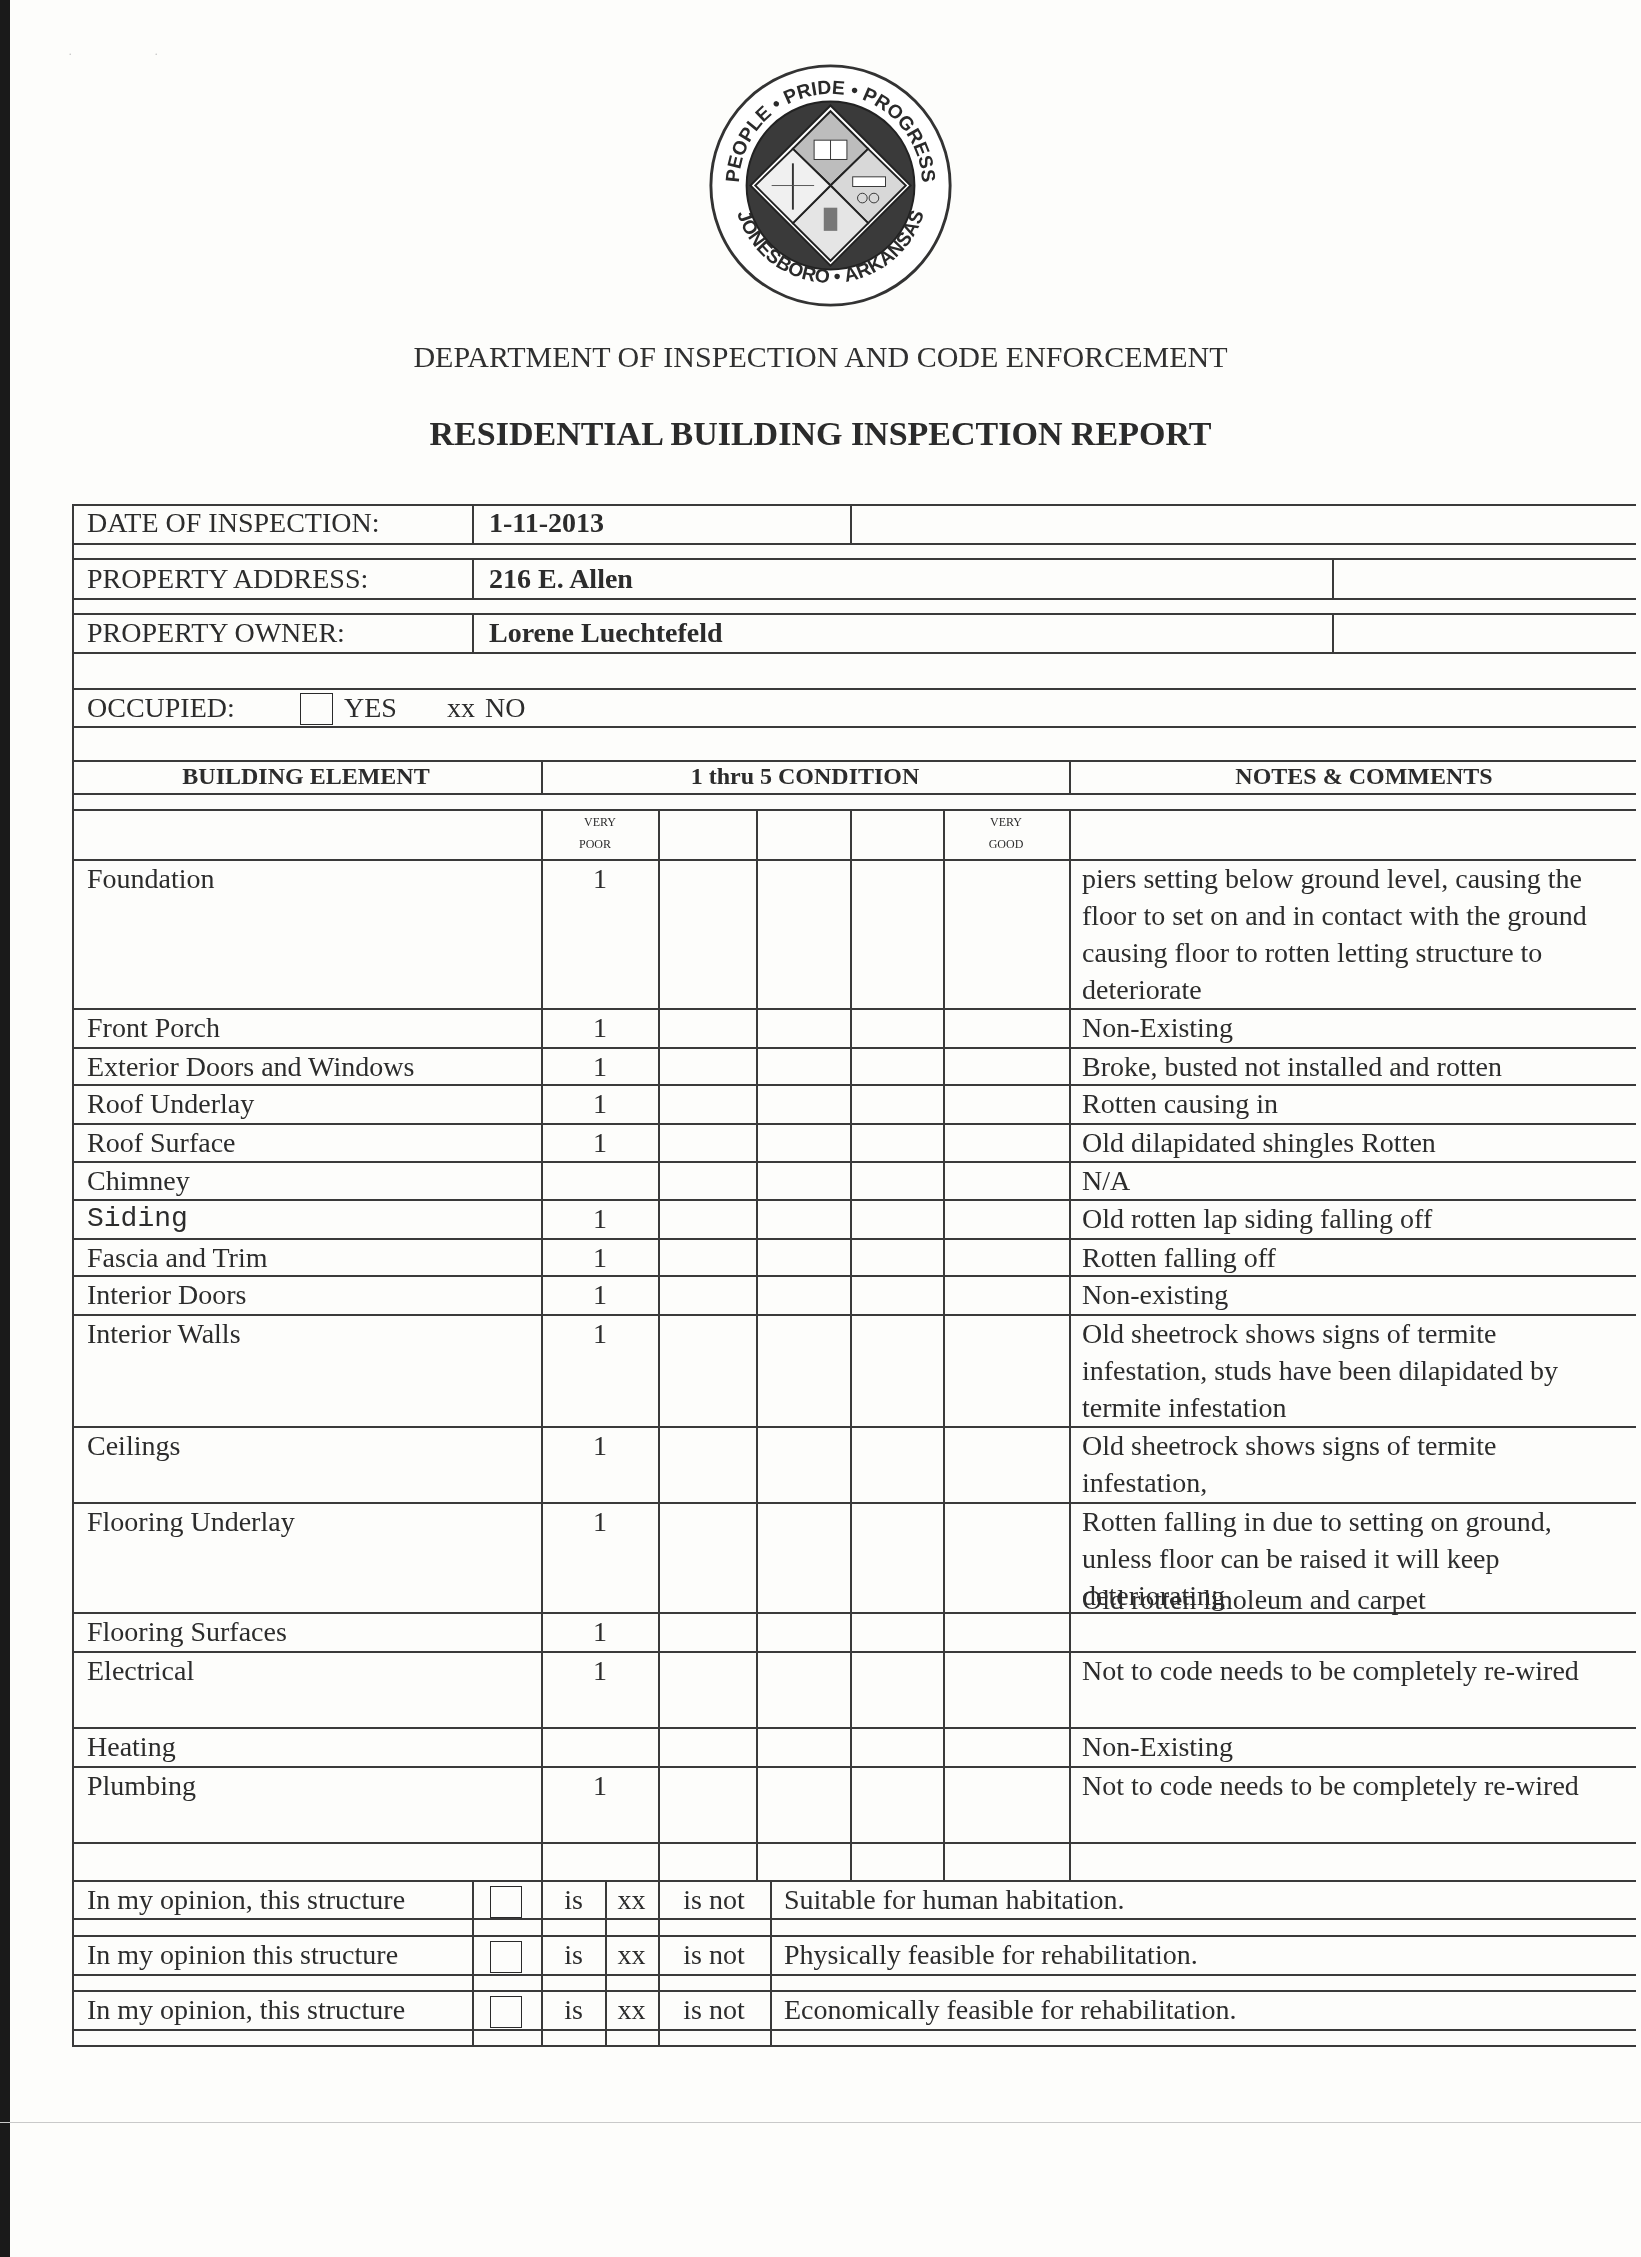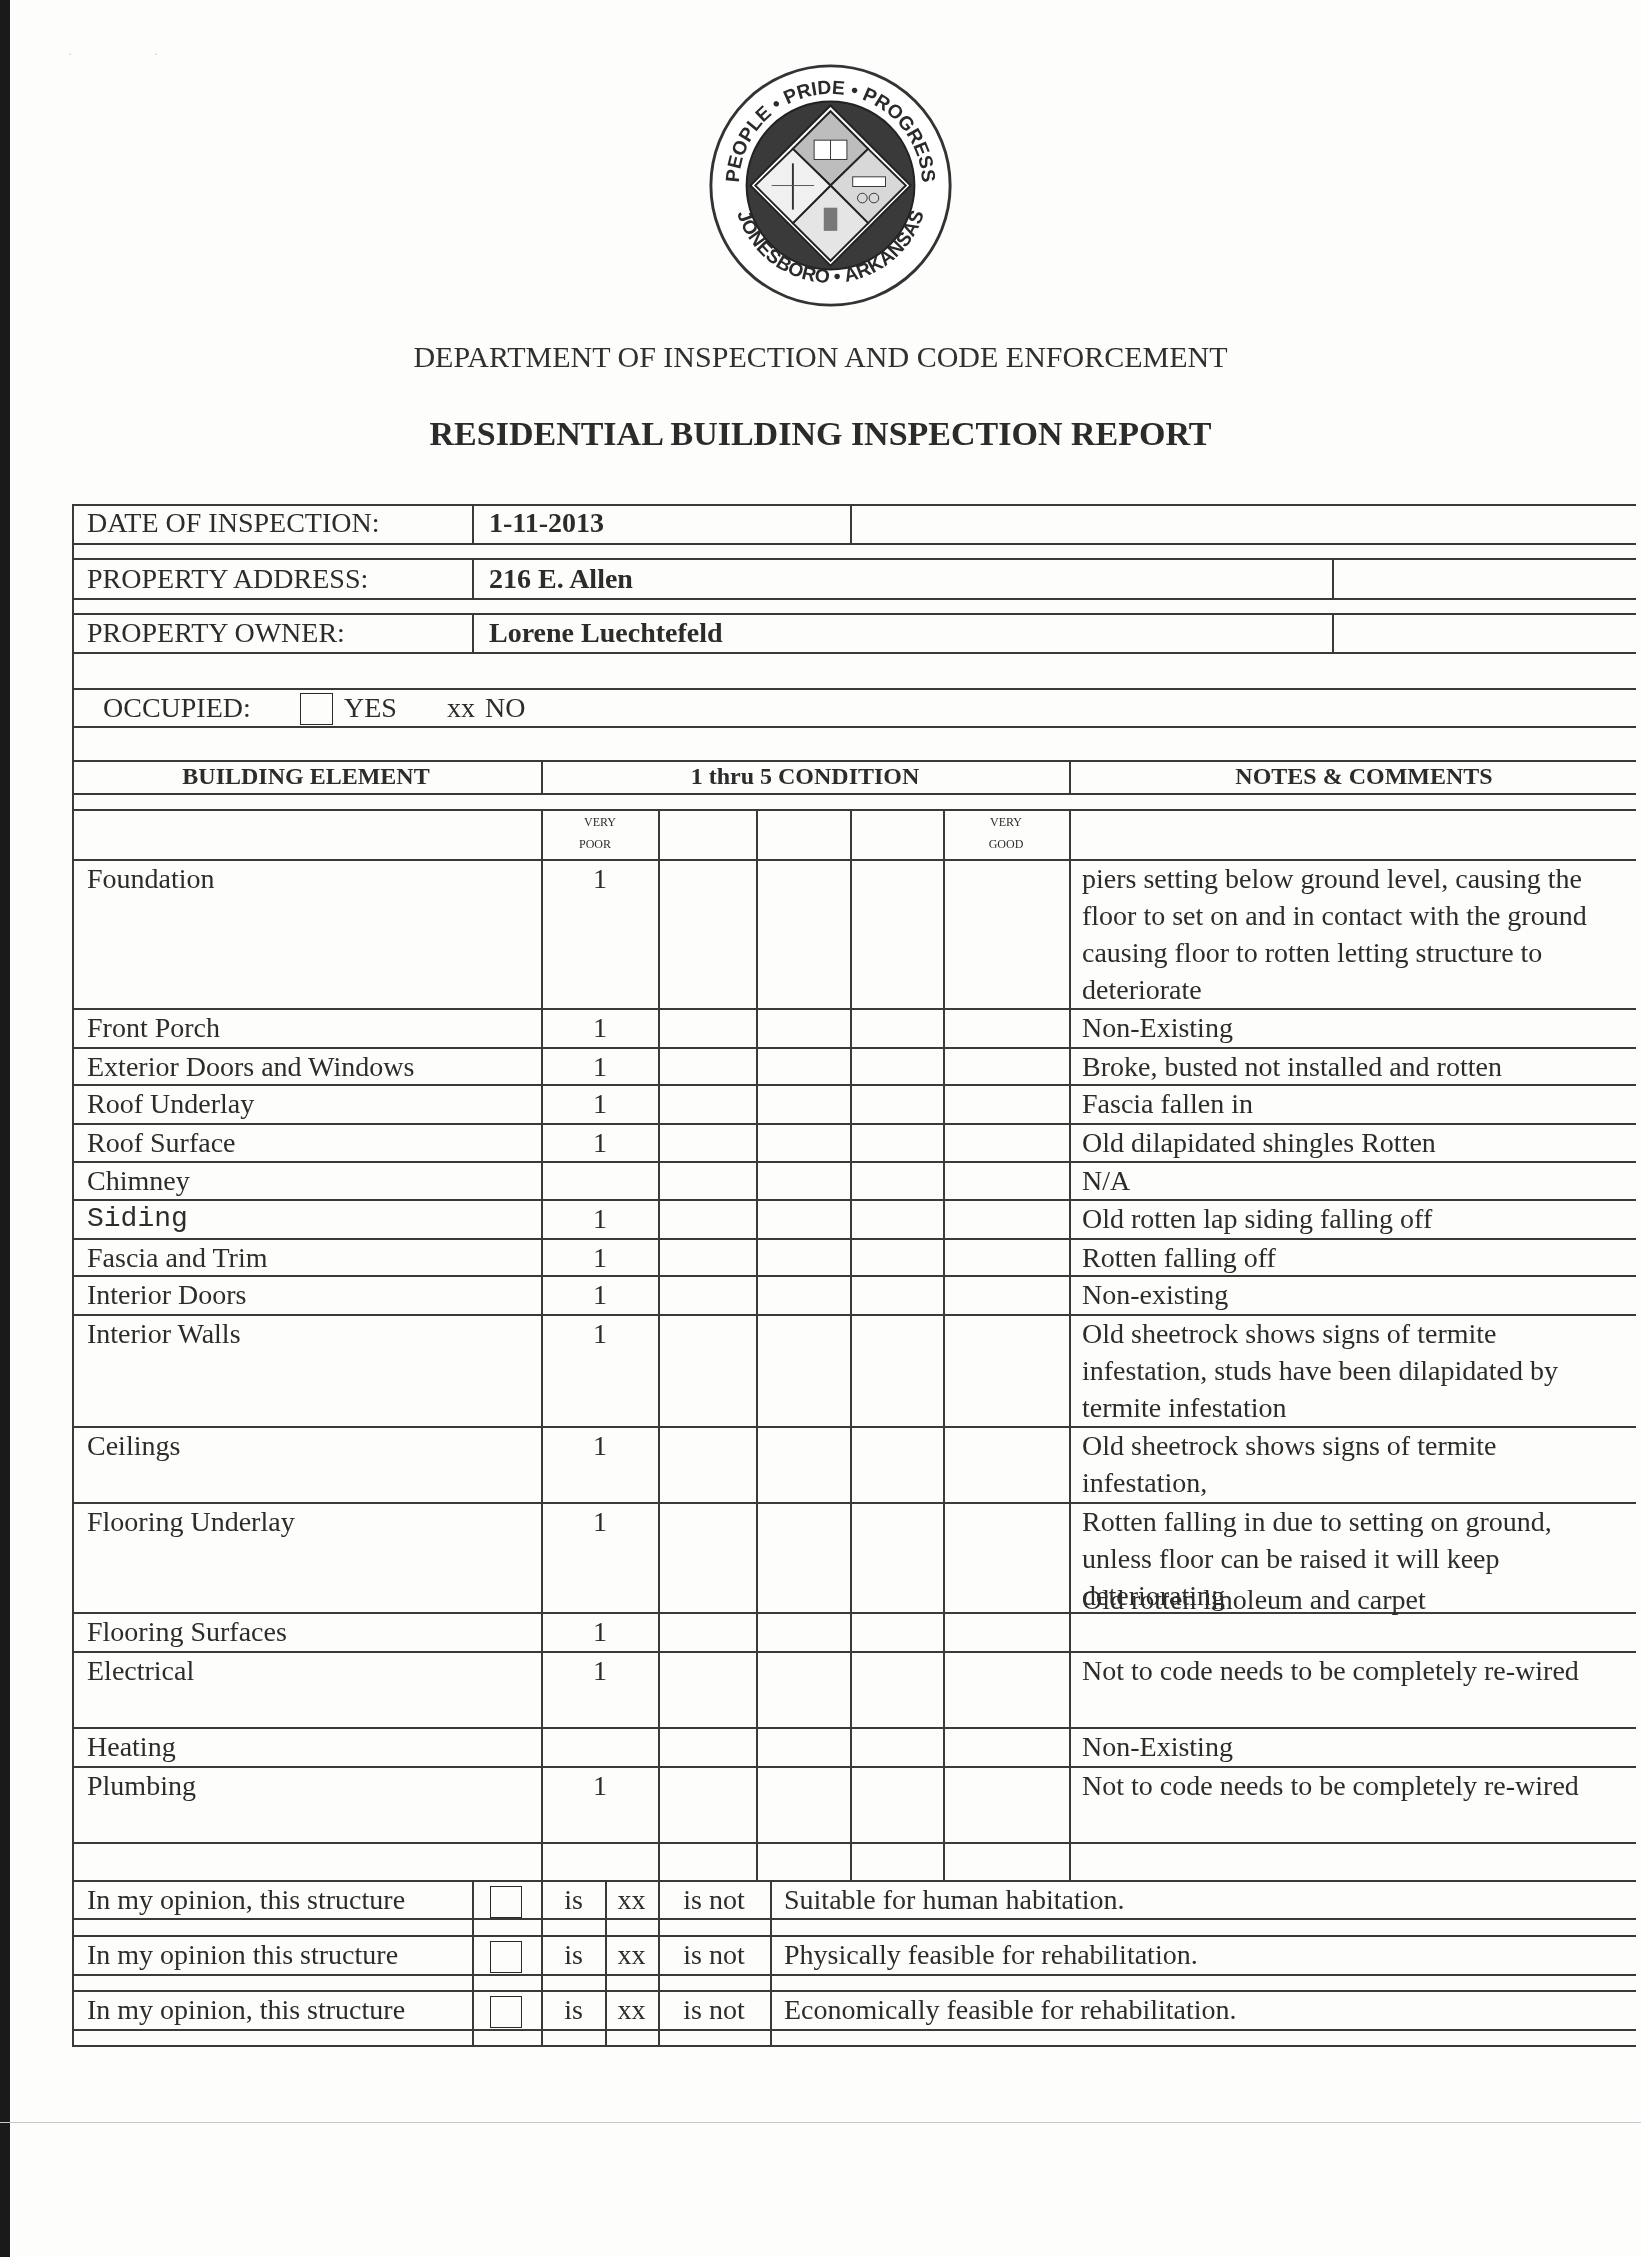--- a/index.html
+++ b/index.html
@@ -138,21 +138,21 @@
     <div class="ln h" style="left: 0px; width: 1641px; top: 2122px; height: 1px; background: rgb(201, 201, 201);"></div>
   </div>
 
 <div class="txt" style="left:87px;top:504px;">DATE OF INSPECTION:</div>
 <div class="txt bold" style="left:489px;top:504px;">1-11-2013</div>
 <div class="txt" style="left:87px;top:560px;">PROPERTY ADDRESS:</div>
 <div class="txt bold" style="left:489px;top:560px;">216 E. Allen</div>
 <div class="txt" style="left:87px;top:614px;">PROPERTY OWNER:</div>
 <div class="txt bold" style="left:489px;top:614px;">Lorene Luechtefeld</div>
 
-<div class="txt" style="left:103px;top:689px;">OCCUPIED:</div>
+<div class="txt" style="left:87px;top:689px;">OCCUPIED:</div>
 <div class="box" style="left:300px;top:693px;width:33px;height:32px;"></div>
 <div class="txt" style="left:344px;top:689px;">YES</div>
 <div class="txt" style="left:447px;top:689px;">xx</div>
 <div class="txt" style="left:485px;top:689px;">NO</div>
 
 <div class="txt hdr" style="left:72px;width:468px;top:760px;line-height:33px;">BUILDING ELEMENT</div>
 <div class="txt hdr" style="left:541px;width:528px;top:760px;line-height:33px;">1 thru 5  CONDITION</div>
 <div class="txt hdr" style="left:1069px;width:570px;top:760px;line-height:33px;margin-left:10px;">NOTES &amp; COMMENTS</div>
 
 <div class="txt small" style="left:541px;width:118px;top:812px;">VERY</div>
@@ -165,21 +165,21 @@
     <div class="txt center" style="left: 541px; width: 118px; top: 860px;">1</div>
     <div class="txt note" style="left: 1082px; top: 860px;"> piers setting below ground level, causing the floor to set on and in contact with the ground causing floor to rotten letting structure to deteriorate</div>
     <div class="txt" style="left: 87px; top: 1009px;">Front Porch</div>
     <div class="txt center" style="left: 541px; width: 118px; top: 1009px;">1</div>
     <div class="txt note" style="left: 1082px; top: 1009px;">Non-Existing</div>
     <div class="txt" style="left: 87px; top: 1048px;">Exterior Doors and Windows</div>
     <div class="txt center" style="left: 541px; width: 118px; top: 1048px;">1</div>
     <div class="txt note" style="left: 1082px; top: 1048px;">Broke, busted not installed and rotten</div>
     <div class="txt" style="left: 87px; top: 1085px;">Roof Underlay</div>
     <div class="txt center" style="left: 541px; width: 118px; top: 1085px;">1</div>
-    <div class="txt note" style="left: 1082px; top: 1085px;">Fascia fallen in</div>
+    <div class="txt note" style="left: 1082px; top: 1085px;">Rotten causing in</div>
     <div class="txt" style="left: 87px; top: 1124px;">Roof Surface</div>
     <div class="txt center" style="left: 541px; width: 118px; top: 1124px;">1</div>
     <div class="txt note" style="left: 1082px; top: 1124px;">Old dilapidated shingles Rotten</div>
     <div class="txt" style="left: 87px; top: 1162px;">Chimney</div>
     <div class="txt center" style="left: 541px; width: 118px; top: 1162px;"></div>
     <div class="txt note" style="left: 1082px; top: 1162px;">N/A</div>
     <div class="txt" style="left: 87px; top: 1200px; font-family: Liberation Mono, monospace;">Siding</div>
     <div class="txt center" style="left: 541px; width: 118px; top: 1200px;">1</div>
     <div class="txt note" style="left: 1082px; top: 1200px;">Old rotten lap siding falling off</div>
     <div class="txt" style="left: 87px; top: 1239px;">Fascia and Trim</div>

